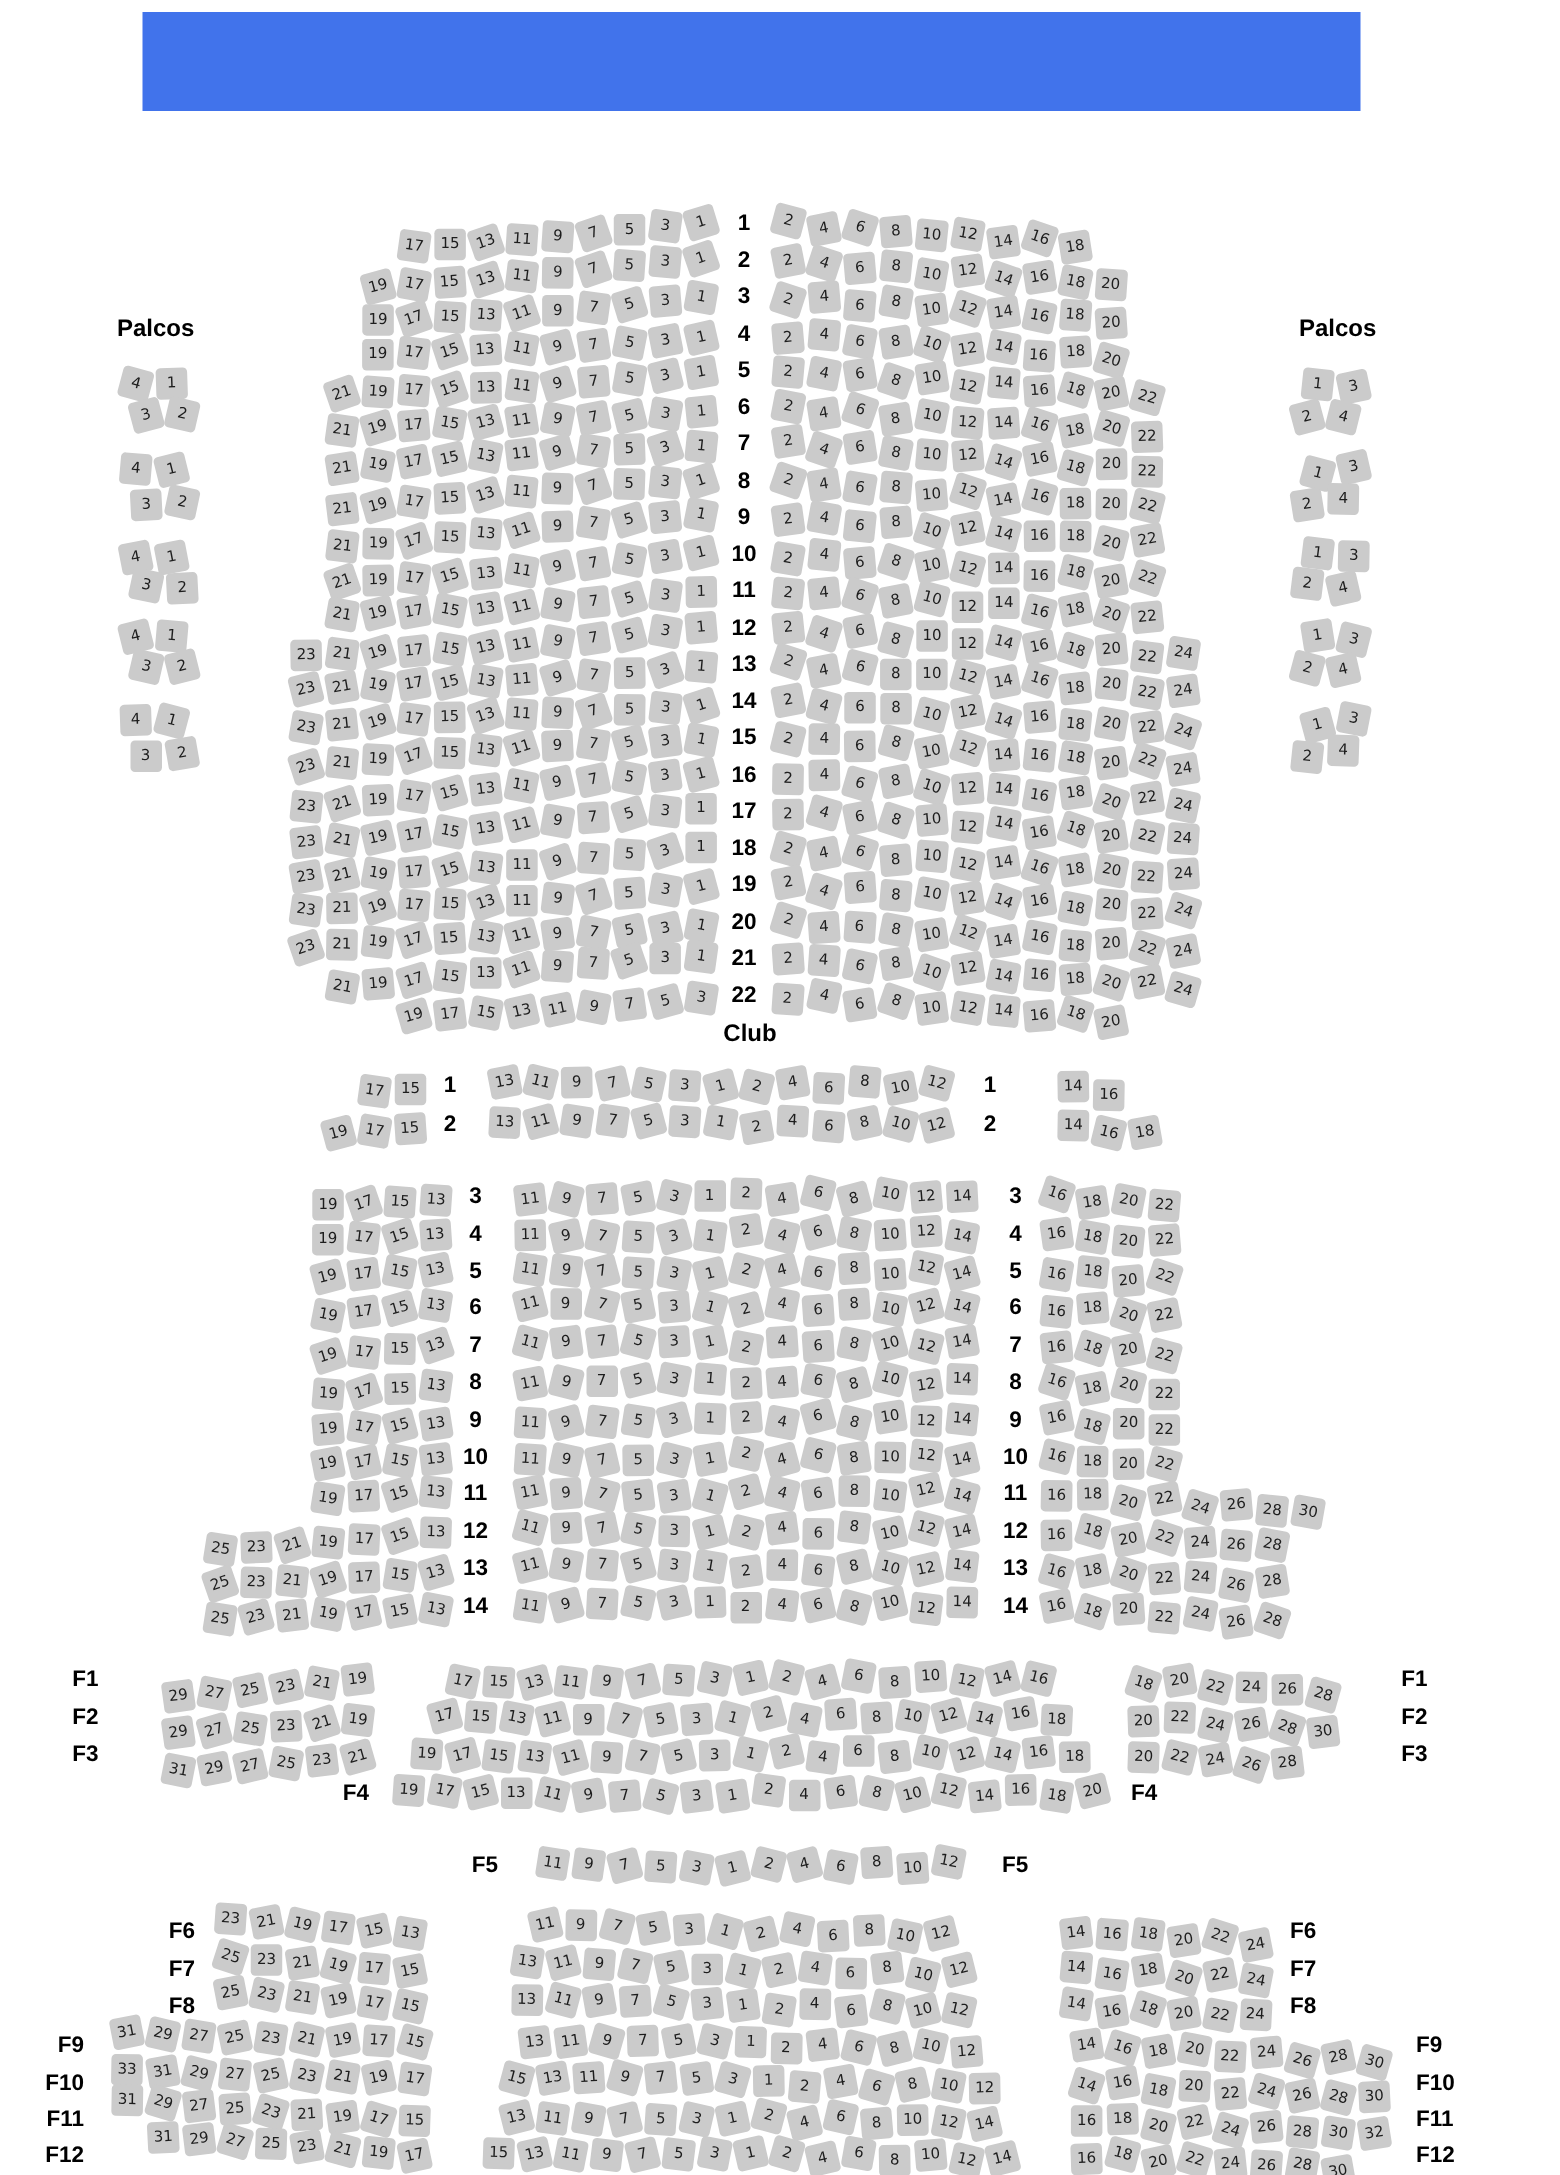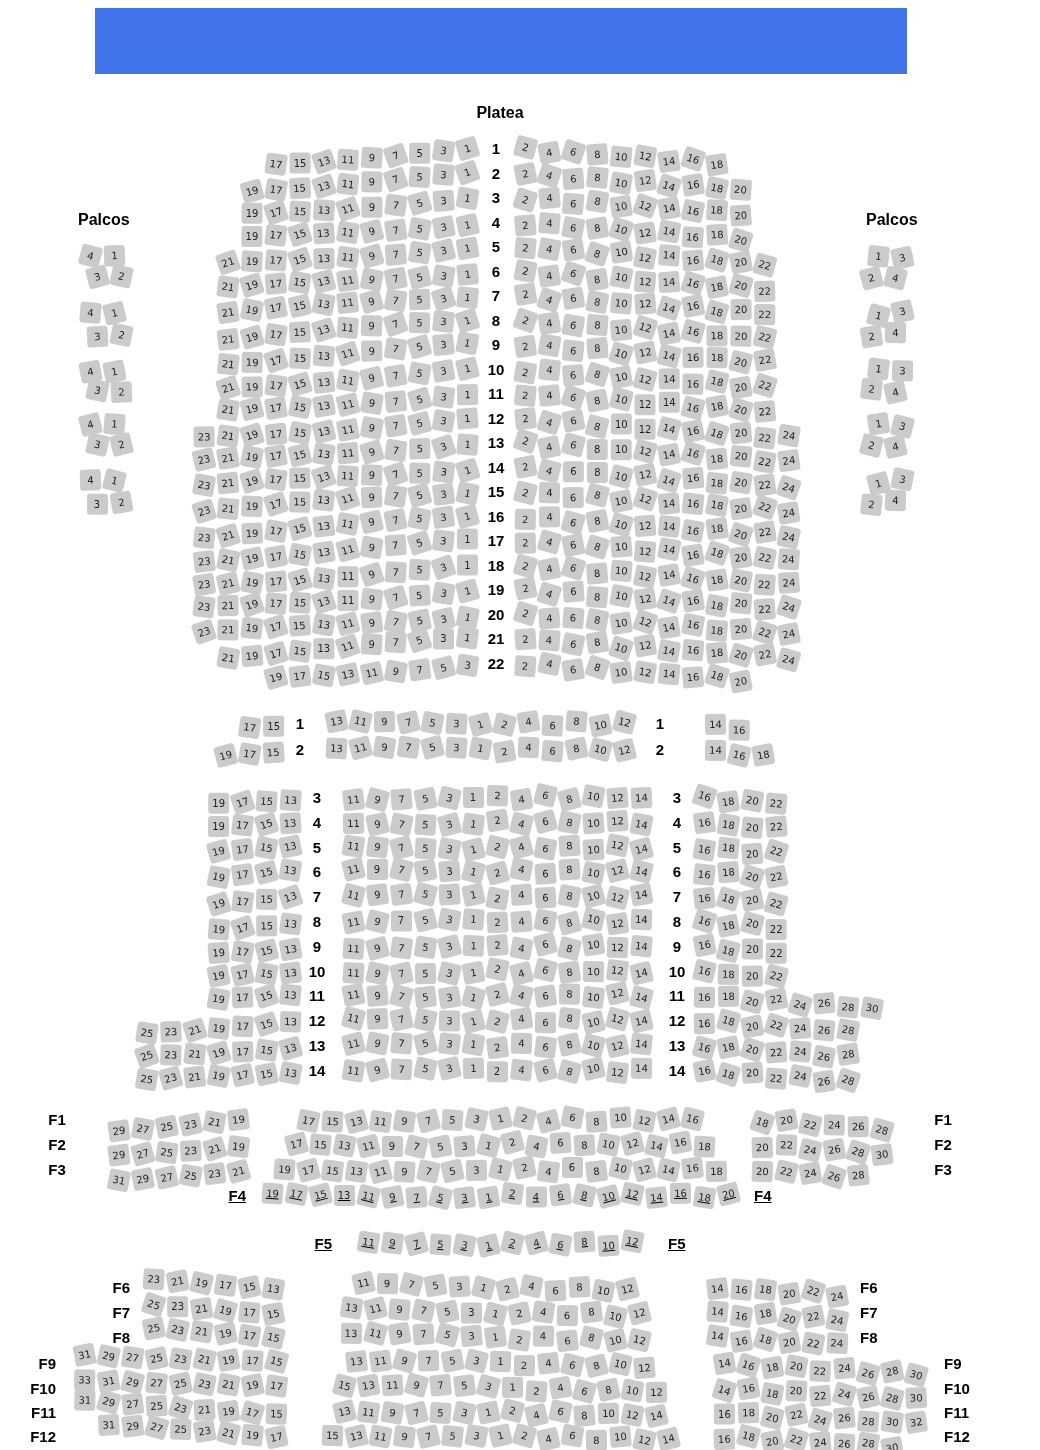--- a/index.html
+++ b/index.html
@@ -12,42 +12,42 @@
         display:inline-flex;align-items:center;justify-content:center;
         font:10px "DejaVu Sans",sans-serif;color:var(--seat-ink,#1d1d1d);
         margin:0 1.5px;flex:none;cursor:pointer;}
   .arow{position:absolute;display:grid;align-items:center;height:23px;}
   .prow{grid-template-columns:313px 34px 313px;left:166px;width:660px;}
   .c12 {grid-template-columns:150px 30px 330px 30px 150px;left:135px;width:690px;}
   .c3  {grid-template-columns:180px 30px 330px 30px 215px;left:122px;width:785px;}
   .aA  {grid-template-columns:42px 172px 500px 172px 42px;left:36px;width:928px;}
   .aB  {grid-template-columns:45px 155px 420px 155px 45px;left:85px;width:820px;}
   .aC  {grid-template-columns:50px 232px 424px 232px 50px;left:6px;width:988px;}
-  .aflex{display:flex;left:0;width:1000px;justify-content:center;text-decoration:underline;}
+  .aflex{display:flex;left:0;width:1000px;justify-content:center;}
   .rlabel{font:bold 15px "Liberation Sans",sans-serif;color:#000;text-align:center;white-space:nowrap;}
   .lar{text-align:right}.lal{text-align:left}
   .m14{margin:0 14px}.m24{margin:0 24px}
   .sgroup{display:flex;align-items:center;height:23px;}
   .ge{justify-content:flex-end}.gs{justify-content:flex-start}.gc{justify-content:center}
   .tl{transform-origin:100% 50%}.tr{transform-origin:0 50%}
   .pfr{padding-left:28px}
   .palco{position:absolute;width:60px;}
   .pbox{margin-bottom:14px;}
   .pbrow{display:flex;}
   .shr{margin-left:7px}.shl{margin-left:-7px}
 </style>
 </head>
 <body>
 
 <div class="page">
   <div class="banner" style="background: rgb(65, 115, 235);"></div>
 
-  <div class="title tcenter" style="top:104px">Platea</div>
   <div class="title" style="top:211px;left:78px">Palcos</div>
   <div class="title" style="top:211px;left:866px">Palcos</div>
+  <div class="title tcenter" style="top:681px">Club</div>
 
   <div id="palcos-left" class="palco" style="left:78px;top:247px">
       <div class="pbox">
         <div class="pbrow">
           <span class="seat" style="transform: translateY(-1.5px) rotate(15deg);">4</span>
           <span class="seat" style="transform: translateY(-1.8px) rotate(-2deg);">1</span>
         </div>
         <div class="pbrow shr">
           <span class="seat" style="transform: translateY(-1.6px) rotate(-15deg);">3</span>
           <span class="seat" style="transform: translateY(-2.2px) rotate(13deg);">2</span>

